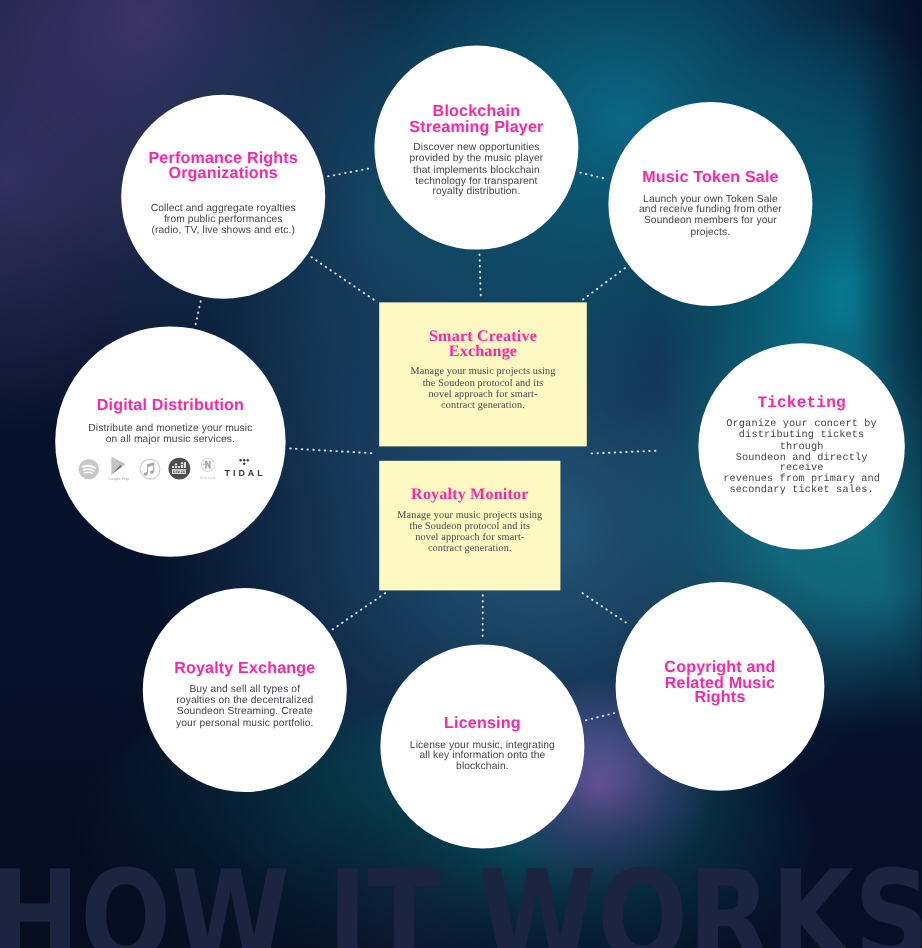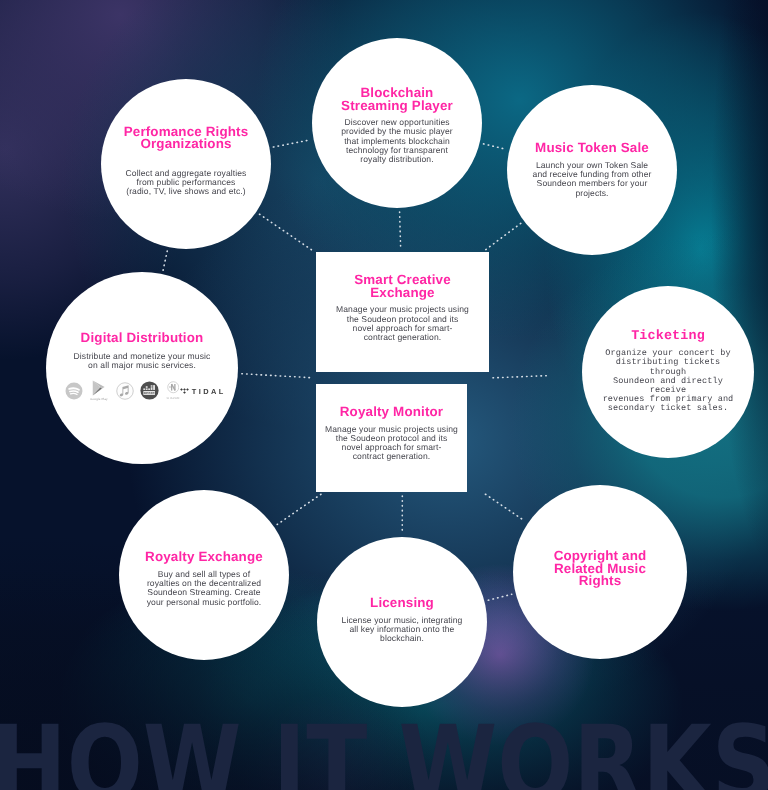--- a/index.html
+++ b/index.html
@@ -38,33 +38,33 @@
          width:auto;text-align:center;
          font-family:"DejaVu Sans",sans-serif;font-weight:bold;
          font-size:106px;line-height:1;letter-spacing:0px;white-space:nowrap;
          color:#1b2540;top:712px;}
 
   
   .node{position:absolute;background:#fff;border-radius:50%;
         display:flex;flex-direction:column;align-items:center;justify-content:center;
         text-align:center;box-sizing:border-box;}
 
-  .card{position:absolute;background:#ffffff;display:flex;flex-direction:column;
-        align-items:center;justify-content:flex-start;text-align:center;box-sizing:border-box;}
+  .card{position:absolute;background:#fef9c3;display:flex;flex-direction:column;
+        align-items:center;justify-content:flex-start;text-align:center;box-sizing:border-box;font-family:Liberation Serif, serif;}
   .ttl{color:#ff26a5;font-weight:bold;line-height:12.7px;margin:0;letter-spacing:0.15px;}
   .desc{color:#45454d;line-height:9.15px;margin:0;padding-top:6px;letter-spacing:0.1px;}
   .logos{position:relative;width:154px;height:22px;margin-top:9px;}
   .lg{position:absolute;top:0;display:flex;align-items:center;justify-content:center;height:22px;}
   .gp{display:flex;flex-direction:column;align-items:center;justify-content:center;width:22px;}
   .gptxt{font-size:3px;color:#a0a0a0;letter-spacing:.1px;margin-top:1.2px;white-space:nowrap;
          font-family:"Liberation Sans",sans-serif;}
   .shz{display:flex;flex-direction:column;align-items:center;justify-content:center;width:20px;}
   .shztxt{font-size:2.8px;color:#b0b0b0;letter-spacing:.25px;margin-top:2px;white-space:nowrap;
           font-family:"Liberation Sans",sans-serif;}
-  .tdl{display:flex;flex-direction:row;align-items:center;justify-content:center;}
+  .tdl{display:flex;flex-direction:column;align-items:center;justify-content:center;}
   .tdltxt{font-size:7.4px;font-weight:bold;color:#3c3c3c;letter-spacing:2.5px;
           margin-top:2px;margin-left:2.5px;font-family:"Liberation Sans",sans-serif;white-space:nowrap;}
 </style>
 </head>
 <body>
 
 <div id="stage">
 
   <div class="bgl" id="bg-1"></div>
   <div class="bgl" id="bg-2"></div>

